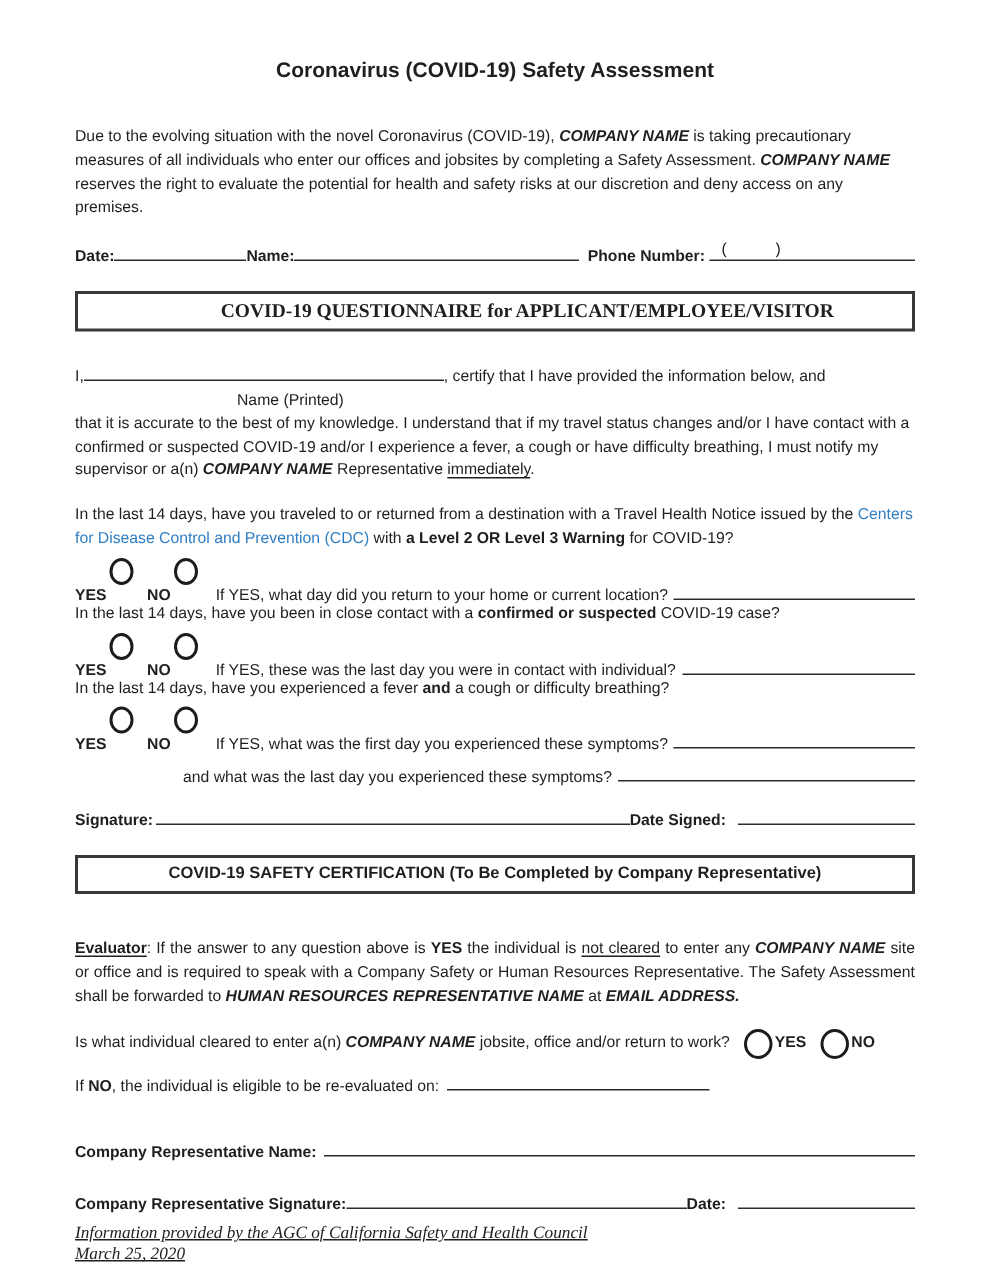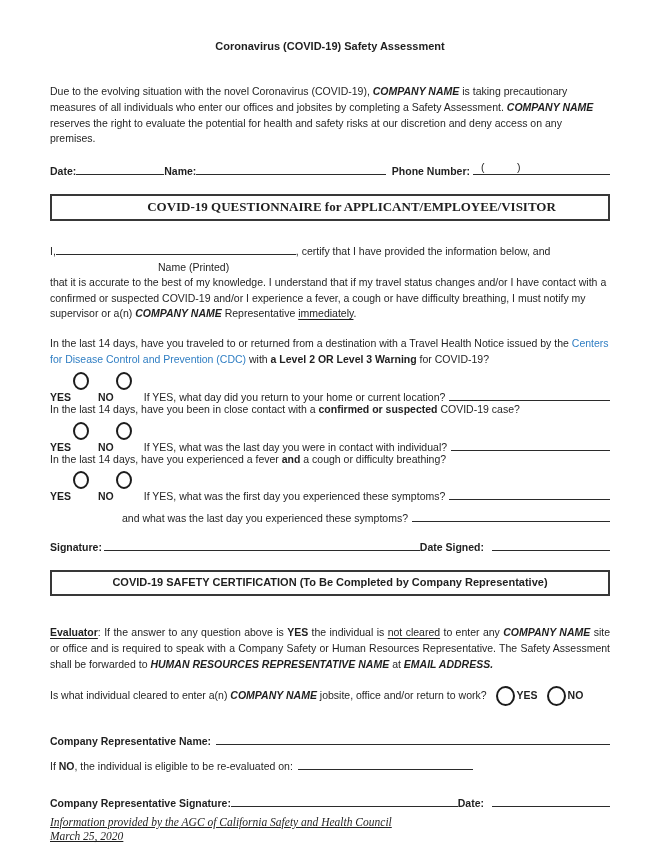--- a/index.html
+++ b/index.html
@@ -9,21 +9,21 @@
     --link:#2F7EC3;
   }
   *{box-sizing:border-box;}
   html,body{margin:0;padding:0;background:#ffffff;}
   .page{
     width:657px;height:848px;overflow:hidden;background:#fff;
     padding:38px 47px 0 50px;
     font-family:"Liberation Sans",sans-serif;
     font-size:10.5px;line-height:15.8px;color:var(--text);
   }
-  h1.title{margin:0;font-size:11px;line-height:16px;text-align:center;font-weight:700;}
+  h1.title{margin:0;font-size:14px;line-height:16px;text-align:center;font-weight:700;}
   p{margin:0;}
   .rich{display:block;}
   .rt-b{font-weight:700;}
   .rt-i{font-style:italic;}
   .rt-u{text-decoration:underline;text-decoration-thickness:1px;text-underline-offset:2px;}
   .rt-l{color:var(--link);}
   .b{font-weight:700;}
   .intro{margin-top:30px;}
   .frow{display:flex;align-items:baseline;}
   .blank{display:inline-block;height:10px;border-bottom:1.4px solid var(--line);flex:0 0 auto;}
@@ -113,21 +113,21 @@
     </div>
   </div>
 
   <div class="question q-mid">
     <p class="rich"><span>In the last 14 days, have you been in close contact with a </span><span class="rt-b">confirmed or suspected</span><span> COVID-19 case?</span></p>
     <div class="frow answer-row">
       <span class="b">YES</span>
       <span class="radio after-yes"></span>
       <span class="b">NO</span>
       <span class="radio after-no"></span>
-      <span class="followup">If YES, what was the last day you were in contact with individual?</span>
+      <span class="followup">If YES, these was the last day you were in contact with individual?</span>
       <span class="blank grow"></span>
     </div>
   </div>
 
   <div class="question q-mid">
     <p class="rich"><span>In the last 14 days, have you experienced a fever </span><span class="rt-b">and</span><span> a cough or difficulty breathing?</span></p>
     <div class="frow answer-row">
       <span class="b">YES</span>
       <span class="radio after-yes"></span>
       <span class="b">NO</span>
@@ -153,28 +153,28 @@
   <p class="evaluator rich"><span class="rt-b rt-u">Evaluator</span><span>: If the answer to any question above is </span><span class="rt-b">YES</span><span> the individual is </span><span class="rt-u">not cleared</span><span> to enter any </span><span class="rt-b rt-i">COMPANY NAME</span><span> site or office and is required to speak with a Company Safety or Human Resources Representative. The Safety Assessment shall be forwarded to </span><span class="rt-b rt-i">HUMAN RESOURCES REPRESENTATIVE NAME</span><span> at </span><span class="rt-b rt-i">EMAIL ADDRESS.</span></p>
 
   <div class="cleared-row">
     <span class="rich cleared-q"><span>Is what individual cleared to enter a(n) </span><span class="rt-b rt-i">COMPANY NAME</span><span> jobsite, office and/or return to work?</span></span>
     <span class="radio big cl-radio"></span>
     <span class="b">YES</span>
     <span class="radio big cl-radio"></span>
     <span class="b">NO</span>
   </div>
 
+  <div class="frow reeval-row">
+    <span class="rich"><span>If </span><span class="rt-b">NO</span><span>, the individual is eligible to be re-evaluated on:</span></span>
+    <span class="blank reeval-blank"></span>
+  </div>
+
   <div class="frow repname-row">
     <span class="b lblgap">Company Representative Name:</span>
     <span class="blank grow"></span>
-  </div>
-
-  <div class="frow reeval-row">
-    <span class="rich"><span>If </span><span class="rt-b">NO</span><span>, the individual is eligible to be re-evaluated on:</span></span>
-    <span class="blank reeval-blank"></span>
   </div>
 
   <div class="frow repsig-row">
     <span class="b">Company Representative Signature:</span>
     <span class="blank grow"></span>
     <span class="b">Date:</span>
     <span class="blank w118"></span>
   </div>
 
   <div class="footer">

